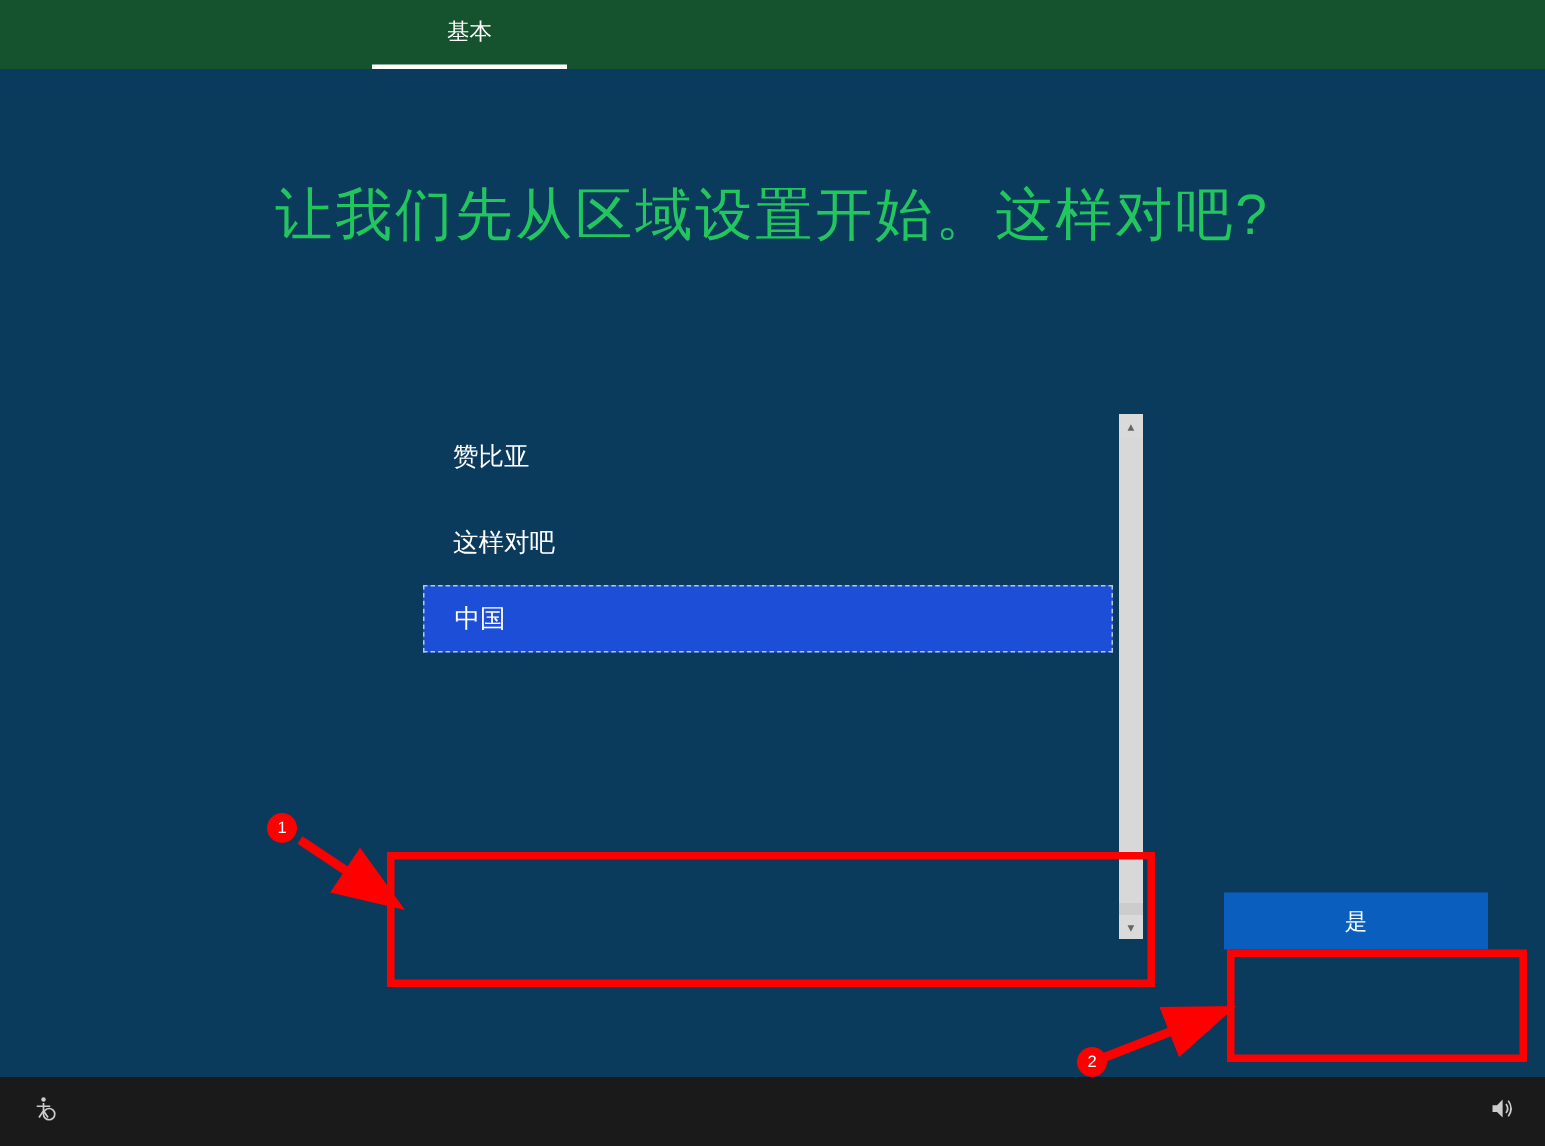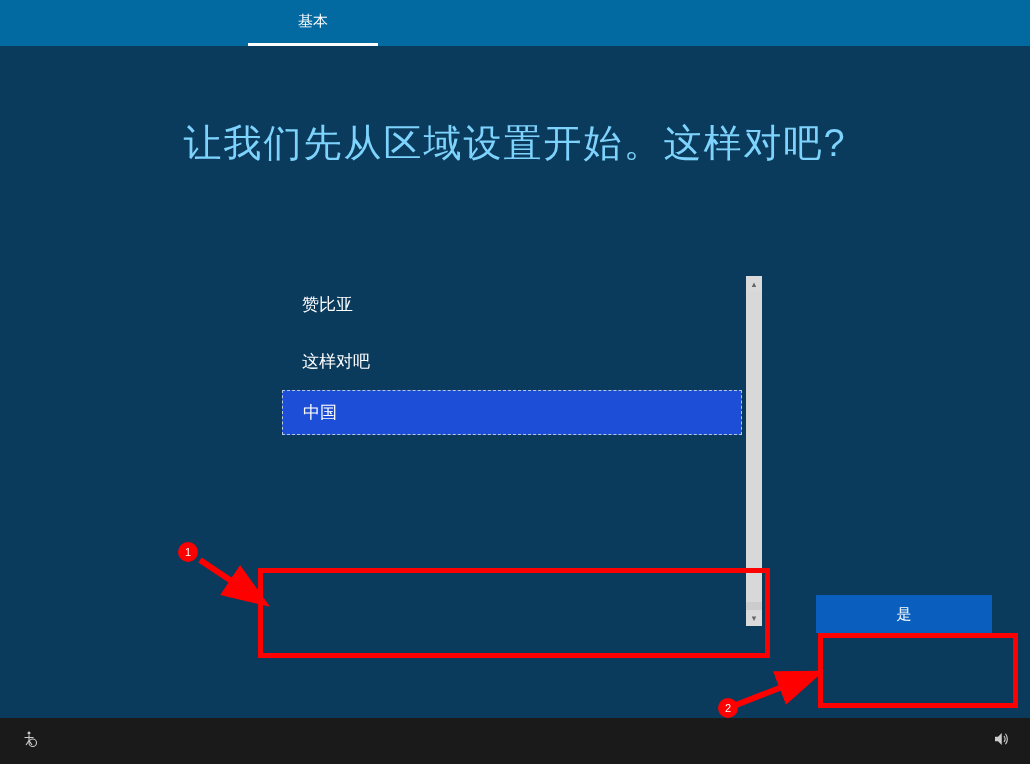--- a/index.html
+++ b/index.html
@@ -12,21 +12,21 @@
       width: 1030px;
       height: 764px;
       font-family: "Microsoft YaHei", "Segoe UI", sans-serif;
       background: #0a3a5c;
       overflow: hidden;
       position: relative;
     }
 
     .top-bar {
       height: 46px;
-      background: #0369a1;
+      background: #14532d;
       display: flex;
       align-items: center;
       padding-left: 248px;
     }
 
     .top-tab {
       color: #ffffff;
       font-size: 15px;
       padding: 12px 50px;
       border-bottom: 3px solid #ffffff;
@@ -35,21 +35,21 @@
     .main-area {
       position: absolute;
       top: 46px;
       left: 12px;
       right: 12px;
       bottom: 46px;
       background: #0a3a5c;
     }
 
     .heading {
-      color: #7dd3fc;
+      color: #22c55e;
       font-size: 38px;
       font-weight: 300;
       text-align: center;
       margin-top: 72px;
       letter-spacing: 2px;
     }
 
     .list-container {
       position: absolute;
       top: 230px;

